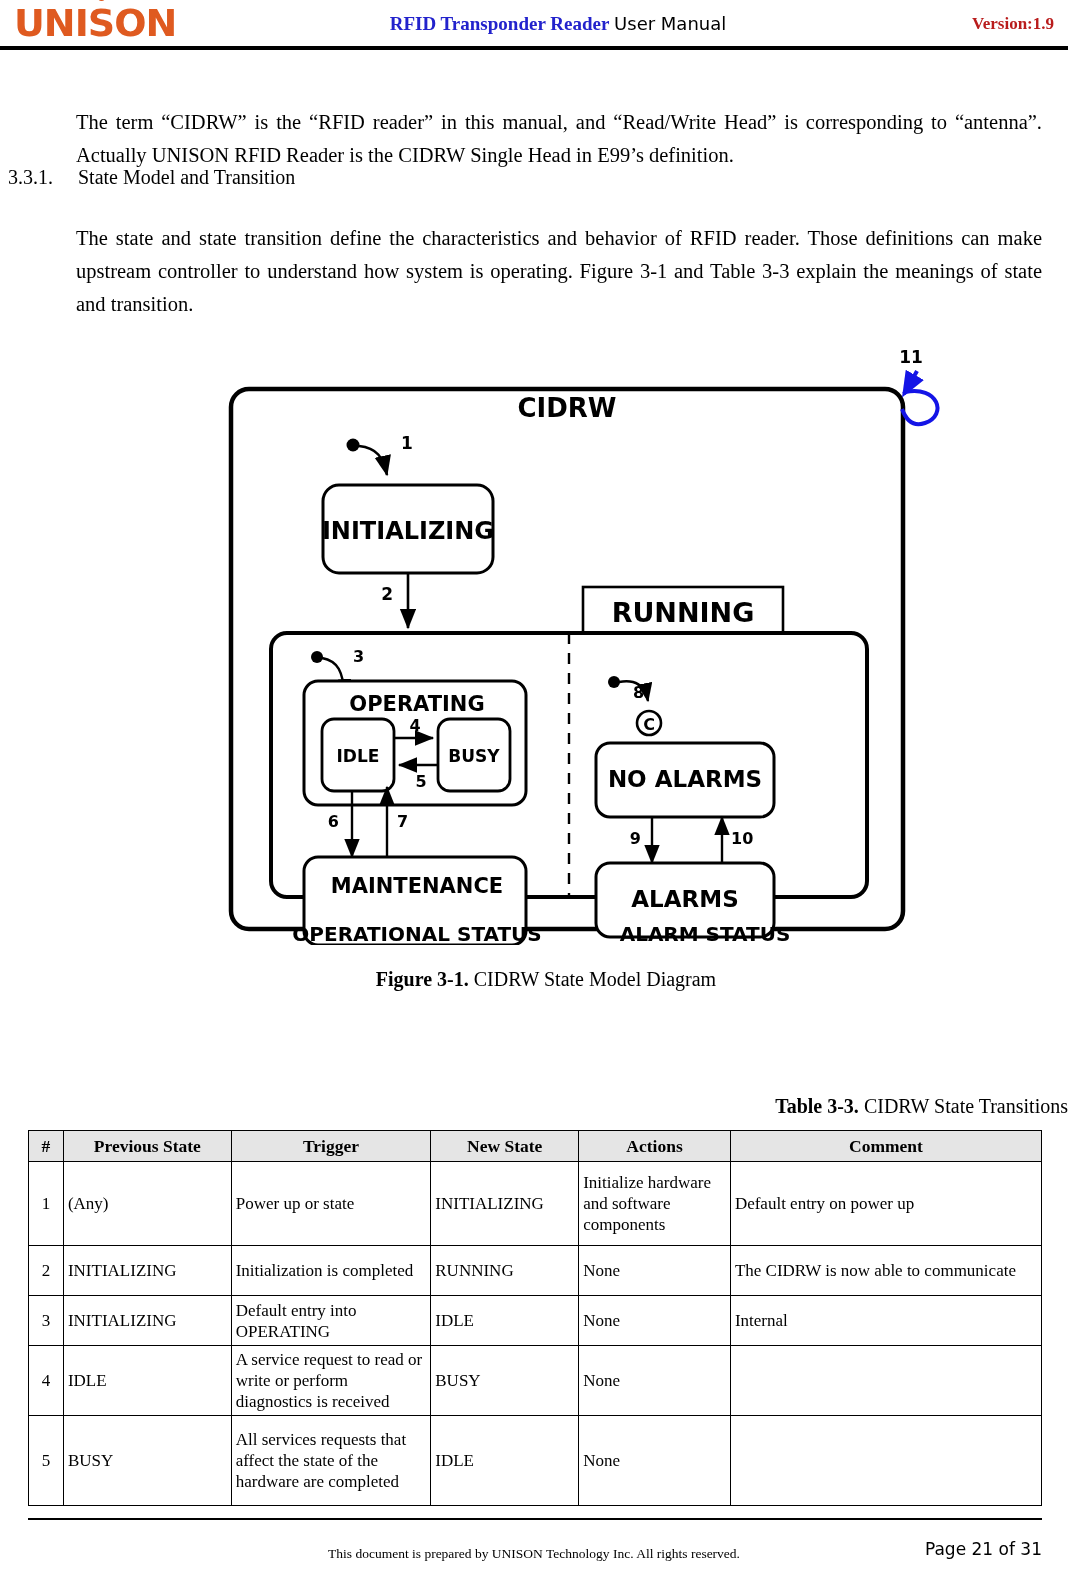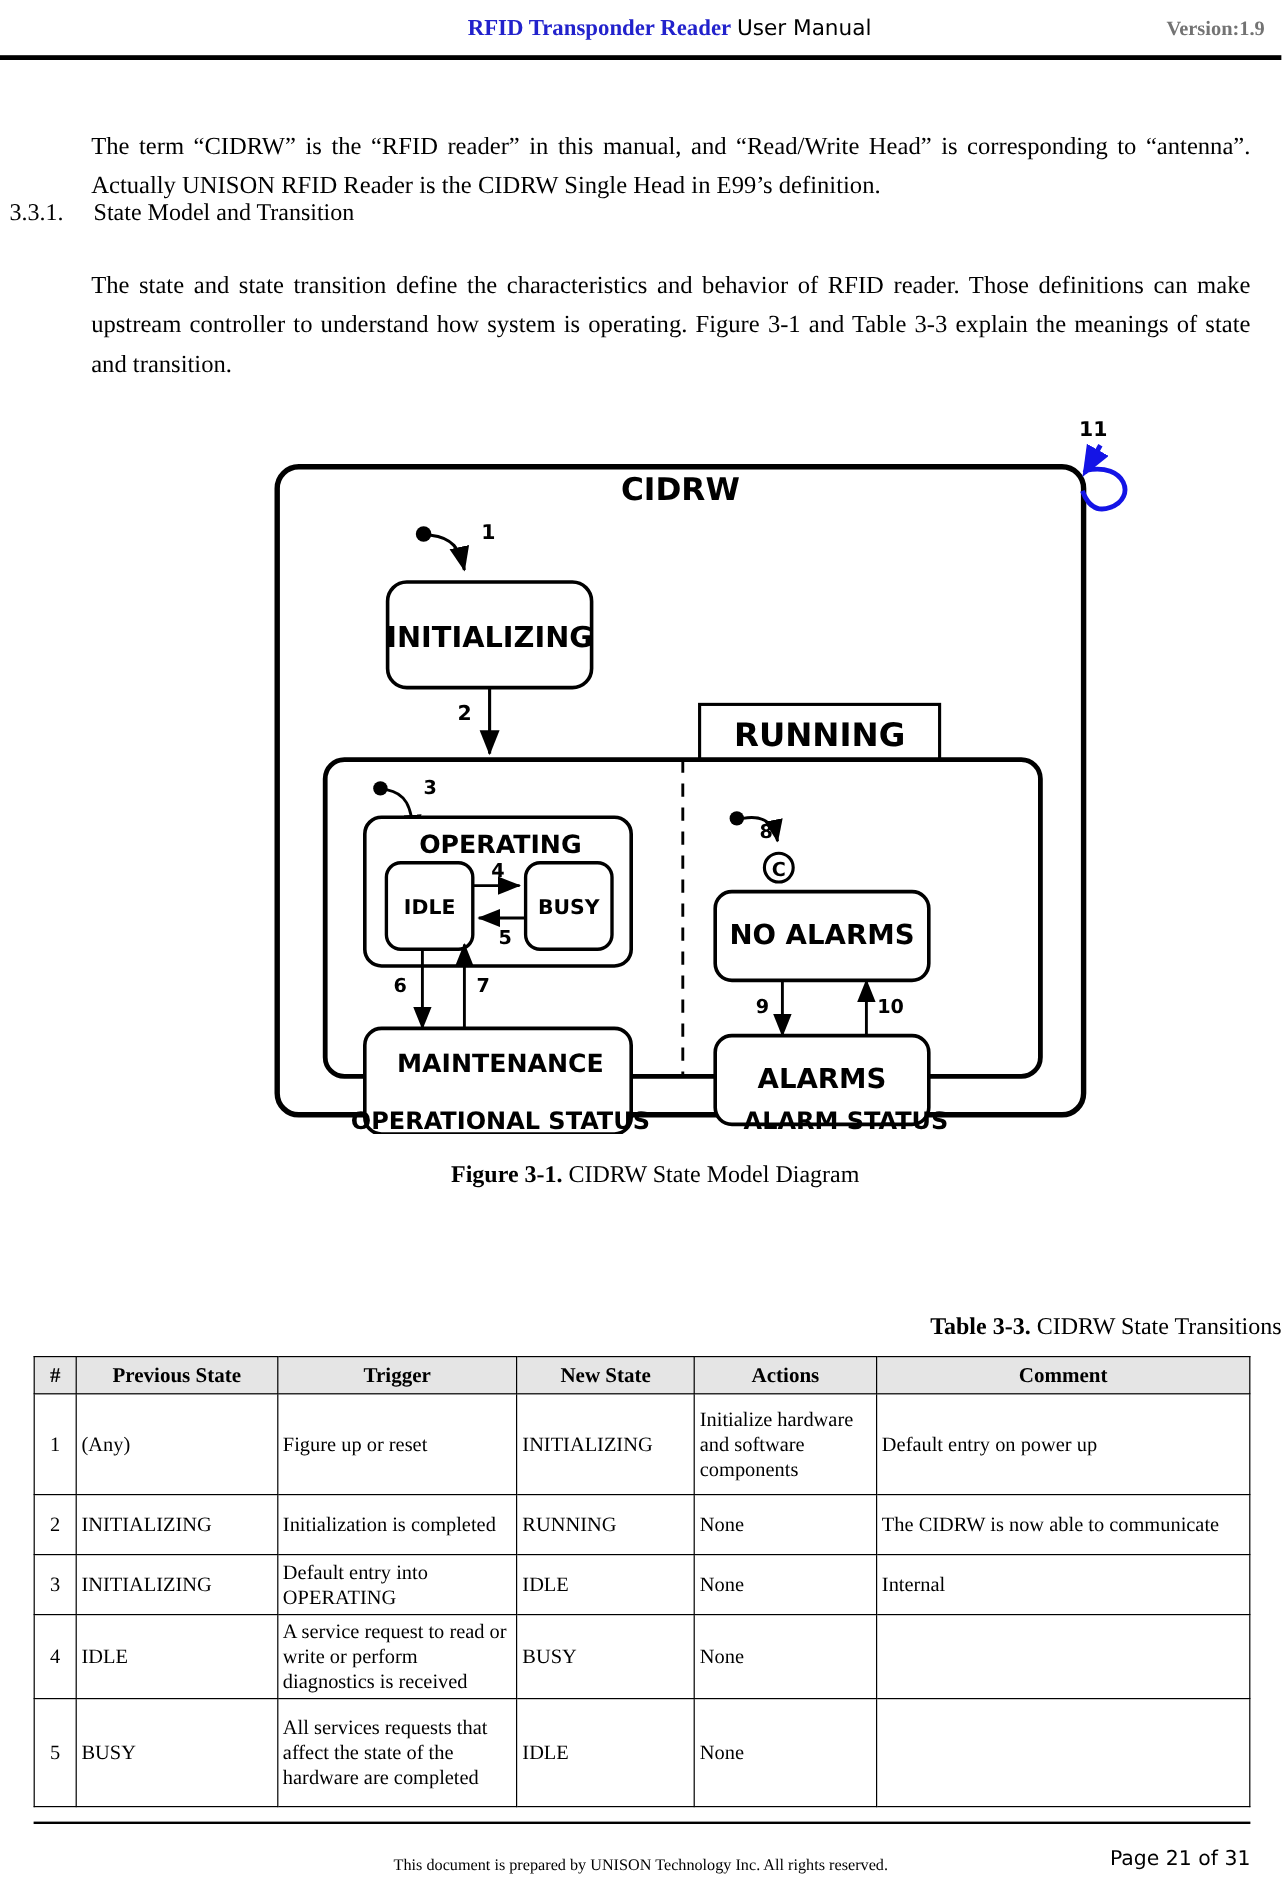--- a/index.html
+++ b/index.html
@@ -69,21 +69,21 @@
     color: #000;
     font-family: "DejaVu Sans", sans-serif;
     font-size: 18px;
   }
   .header-version {
     position: absolute;
     right: 14px;
     top: 14px;
     font-size: 17px;
     font-weight: bold;
-    color: #737373;
+    color: #b91c1c;
     white-space: nowrap;
   }
   .header-rule {
     position: absolute;
     left: 0;
     top: 46px;
     width: 1068px;
     height: 4px;
     background: #000;
   }
@@ -216,20 +216,21 @@
   
   svg text {
     font-family: "DejaVu Sans", sans-serif;
     fill: #000;
   }
 </style>
 </head>
 <body>
 
 <div class="page-header">
+  <div class="logo">UNI<span class="s-wrap"><span class="s-dot"></span>S</span>ON</div>
 
   <div class="header-title">
     <span class="ht-blue">RFID Transponder Reader</span>
     <span class="ht-black">User Manual</span>
   </div>
 
   <div class="header-version">Version:1.9</div>
   <div class="header-rule"></div>
 </div>
 
@@ -354,21 +355,21 @@
       <th>Trigger</th>
       <th>New State</th>
       <th>Actions</th>
       <th>Comment</th>
     </tr>
   </thead>
   <tbody>
     <tr style="height:84px">
       <td class="num">1</td>
       <td>(Any)</td>
-      <td>Figure up or reset</td>
+      <td>Power up or state</td>
       <td>INITIALIZING</td>
       <td>Initialize hardware and software components</td>
       <td>Default entry on power up</td>
     </tr>
     <tr style="height:50px">
       <td class="num">2</td>
       <td>INITIALIZING</td>
       <td>Initialization is completed</td>
       <td>RUNNING</td>
       <td>None</td>

